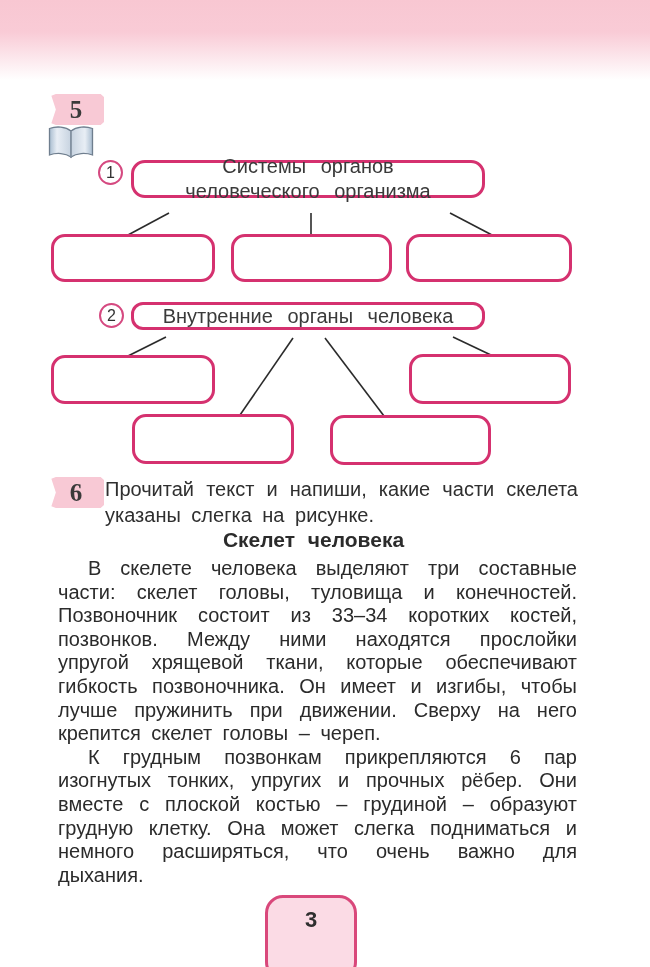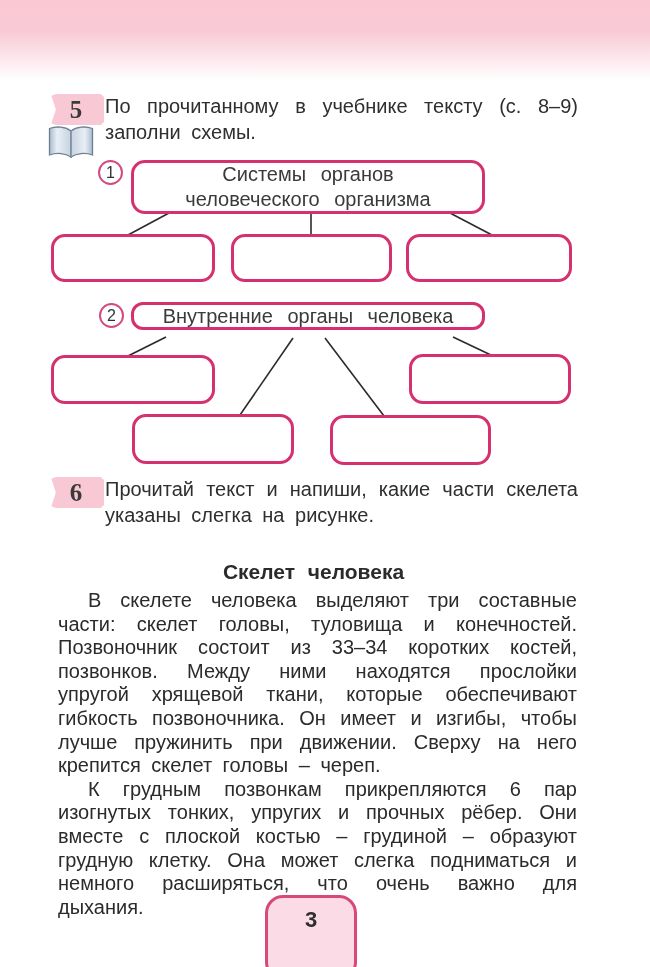--- a/index.html
+++ b/index.html
@@ -46,21 +46,21 @@
   }
   .num-circle {
     position: absolute; width: 25px; height: 25px;
     border: 2px solid #d54980; border-radius: 50%;
     background: #fff;
     display: flex; align-items: center; justify-content: center;
     font-size: 16px; color: #333333;
   }
   .connectors { position: absolute; left: 0; top: 0; pointer-events: none; }
   
-  .article { position: absolute; left: 50px; top: 560px; width: 527px; }
+  .article { position: absolute; left: 50px; top: 528px; width: 527px; }
   .article h2 {
     text-align: center; font-size: 21px; font-weight: bold;
     word-spacing: 7px; color: #2b2b2b; margin-bottom: 5px;
   }
   .article p {
     font-size: 20px; line-height: 23.6px;
     text-align: justify; text-align-last: left;
     word-spacing: 5px; text-indent: 30px; color: #2b2b2b; margin-left: 8px;
   }
   .page-badge {
@@ -75,21 +75,20 @@
 </head>
 <body>
 
 <div class="page">
 
   <div class="top-band"></div>
 
   <div class="ex-badge" style="left:48px; top:94px;">
     <span>5</span>
   </div>
-  <div class="ex-text" style="top:93px;">По прочитанному в учебнике тексту (с. 8–9) заполни схемы.</div>
 
   <span class="book-icon">
     <svg width="48" height="35" viewBox="0 0 48 35">
       <defs>
         <linearGradient id="pgL" x1="0" y1="0" x2="1" y2="0">
           <stop offset="0" stop-color="#a9bdd0"></stop>
             <stop offset="0.35" stop-color="#e8eef5"></stop>
             <stop offset="1" stop-color="#c7d3e0"></stop>
         </linearGradient>
         <linearGradient id="pgR" x1="0" y1="0" x2="1" y2="0">
@@ -112,21 +111,21 @@
       <line x1="166" y1="337" x2="128" y2="356"></line>
       <line x1="293" y1="338" x2="240" y2="415"></line>
       <line x1="325" y1="338" x2="384" y2="416"></line>
       <line x1="453" y1="337" x2="493" y2="356"></line>
     </g>
   </svg>
 
   <div class="num-circle" style="left:98px; top:160px;">
     <span>1</span>
   </div>
-  <div class="sbox root" style="left:131px; top:160px; width:354px; height:54px;">Системы органов человеческого организма</div>
+  <div class="sbox root" style="left:131px; top:160px; width:354px; height:38px;">Системы органов человеческого организма</div>
   <div class="sbox" style="left:51px;  top:234px; width:164px; height:48px;"></div>
   <div class="sbox" style="left:231px; top:234px; width:161px; height:48px;"></div>
   <div class="sbox" style="left:406px; top:234px; width:166px; height:48px;"></div>
 
   <div class="num-circle" style="left:99px; top:303px;">
     <span>2</span>
   </div>
   <div class="sbox root" style="left:131px; top:302px; width:354px; height:28px; border-radius:12px;">Внутренние органы человека</div>
   <div class="sbox" style="left:51px;  top:355px; width:164px; height:49px;"></div>
   <div class="sbox" style="left:409px; top:354px; width:162px; height:50px;"></div>

